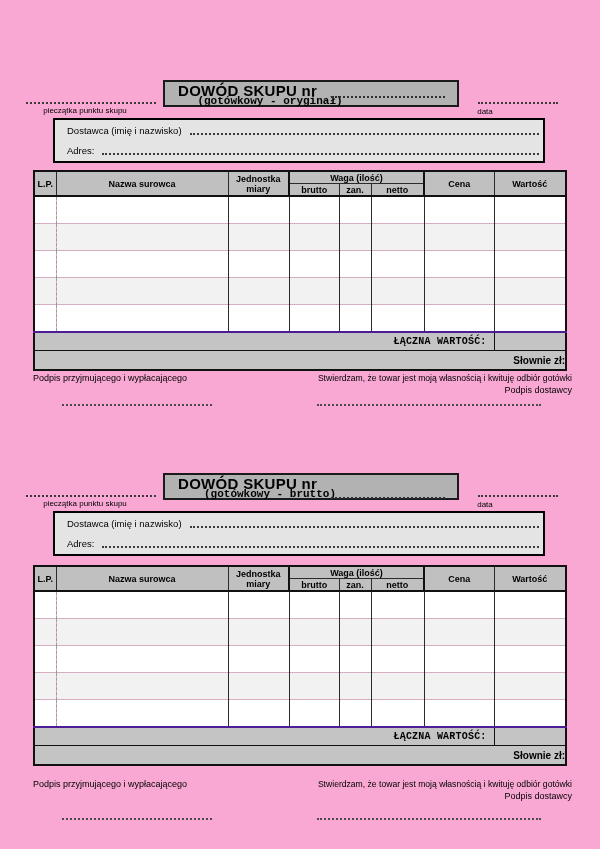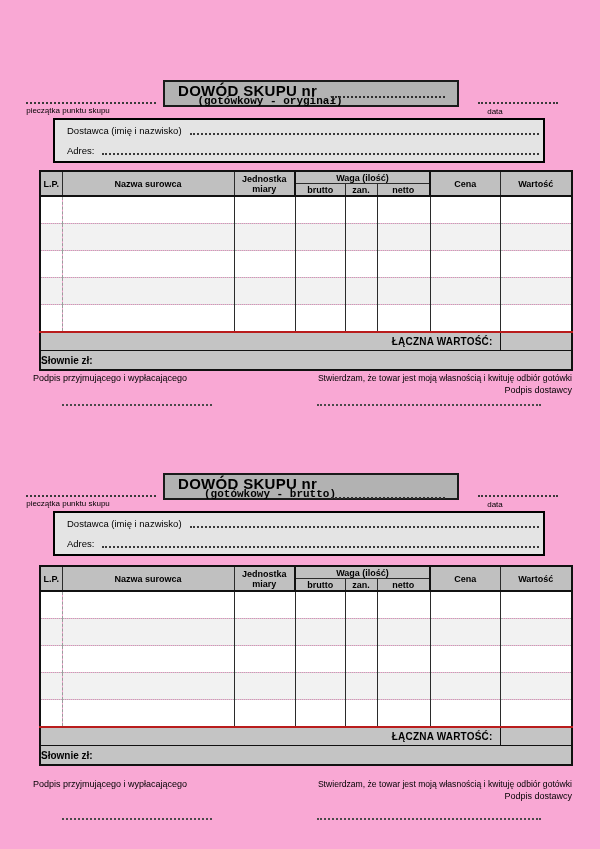--- a/index.html
+++ b/index.html
@@ -18,54 +18,54 @@
     font-size:11px;font-weight:bold;line-height:9px;white-space:nowrap;font-family:Liberation Mono, monospace;}
   .nr-dots{position:absolute;right:12px;width:114px;height:0;border-bottom:2px dotted #2e2e2e;}
   .copy--orig .nr-dots{top:14px;}
   .copy--kopia .nr-dots{top:22px;}
 
   
   .dotline{position:absolute;height:0;border-bottom:2px dotted #3a3a3a;}
   .stamp-line{left:26px;top:22px;width:130px;}
   .date-line{left:478px;top:22px;width:80px;}
   .tiny-cap{position:absolute;font-size:8px;line-height:9px;text-align:center;white-space:nowrap;}
-  .stamp-label{left:18px;top:26px;width:100px;}
-  .date-label{left:465px;top:27px;width:60px;}
+  .stamp-label{left:35px;top:26px;width:100px;}
+  .date-label{left:455px;top:27px;width:60px;}
 
   
   .supplier-box{position:absolute;left:53px;top:38px;width:488px;height:41px;
     background:var(--supplier-box-bg,#e4e4e4);border:2px solid #000;}
   .supplier-row{position:absolute;left:12px;right:4px;display:flex;
     font-size:9.5px;line-height:11px;}
   .supplier-row.row-1{top:5px;}
   .supplier-row.row-2{top:25px;}
   .supplier-row .lbl{white-space:nowrap;padding-right:8px;}
   .supplier-row .fill{flex:1;border-bottom:2px dotted #3a3a3a;margin-bottom:1px;height:8px;}
 
   
-  .buy-table{position:absolute;left:39px;width:532px;border-collapse:collapse;
+  .buy-table{position:absolute;left:33px;width:532px;border-collapse:collapse;
     table-layout:fixed;border:2px solid #111;}
   .copy--orig .buy-table{top:90px;}
   .copy--kopia .buy-table{top:92px;}
   .buy-table th,.buy-table td{padding:0;border-left:1px solid #2b2b2b;overflow:hidden;}
   .buy-table tr > *:first-child{border-left:none;}
   .buy-table thead th{background:var(--table-header-bg,#c0c0c0);font-size:9px;font-weight:bold;
     line-height:10px;height:11px;text-align:center;}
   .buy-table thead .c-group{border-bottom:1px solid #2b2b2b;}
   .buy-table thead .c-group,.buy-table thead .c-brutto,.buy-table thead .c-cena{border-left:2px solid #111;}
   .buy-table tbody td{height:26px;background:#fff;}
   .buy-table tbody tr:nth-child(even) td{background:var(--alt-row-bg,#f2f2f2);}
   .buy-table tbody tr:first-child td{border-top:2px solid #111;}
   .buy-table tbody tr:not(:first-child) td{border-top:1px dotted #b3b3b3;}
   .buy-table tbody td.c-material{border-left:1px dashed #9c9c9c;}
   .buy-table tfoot td{background:var(--summary-row-bg,#c4c4c4);font-weight:bold;font-size:10px;}
-  .buy-table .total-row td{border-top:2px solid #b91c1c;height:17px;}
+  .buy-table .total-row td{border-top:2px solid #4c1d95;height:17px;font-family:Liberation Mono, monospace;}
   .buy-table .total-label{text-align:right;padding-right:7px;letter-spacing:.2px;}
   .buy-table .total-value{border-left:1px solid #111;}
-  .buy-table .words-row td{border-top:1px solid #111;height:18px;text-align:left;margin-top:22px;}
+  .buy-table .words-row td{border-top:1px solid #111;height:18px;text-align:right;padding-left:5px;margin-top:22px;}
 
   
   .sig-left{position:absolute;left:33px;width:212px;text-align:left;font-size:9px;line-height:12px;}
   .sig-right{position:absolute;left:282px;width:290px;text-align:right;font-size:9px;line-height:12px;}
   .sig-right .stmt{white-space:nowrap;font-size:8.6px;}
   .copy--orig .sig-left,.copy--orig .sig-right{top:292px;}
   .copy--kopia .sig-left,.copy--kopia .sig-right{top:305px;}
   .sig-dots{position:absolute;height:0;border-bottom:2px dotted #4a4a4a;}
   .sig-dots-left{left:62px;width:150px;}
   .sig-dots-right{left:317px;width:224px;}

